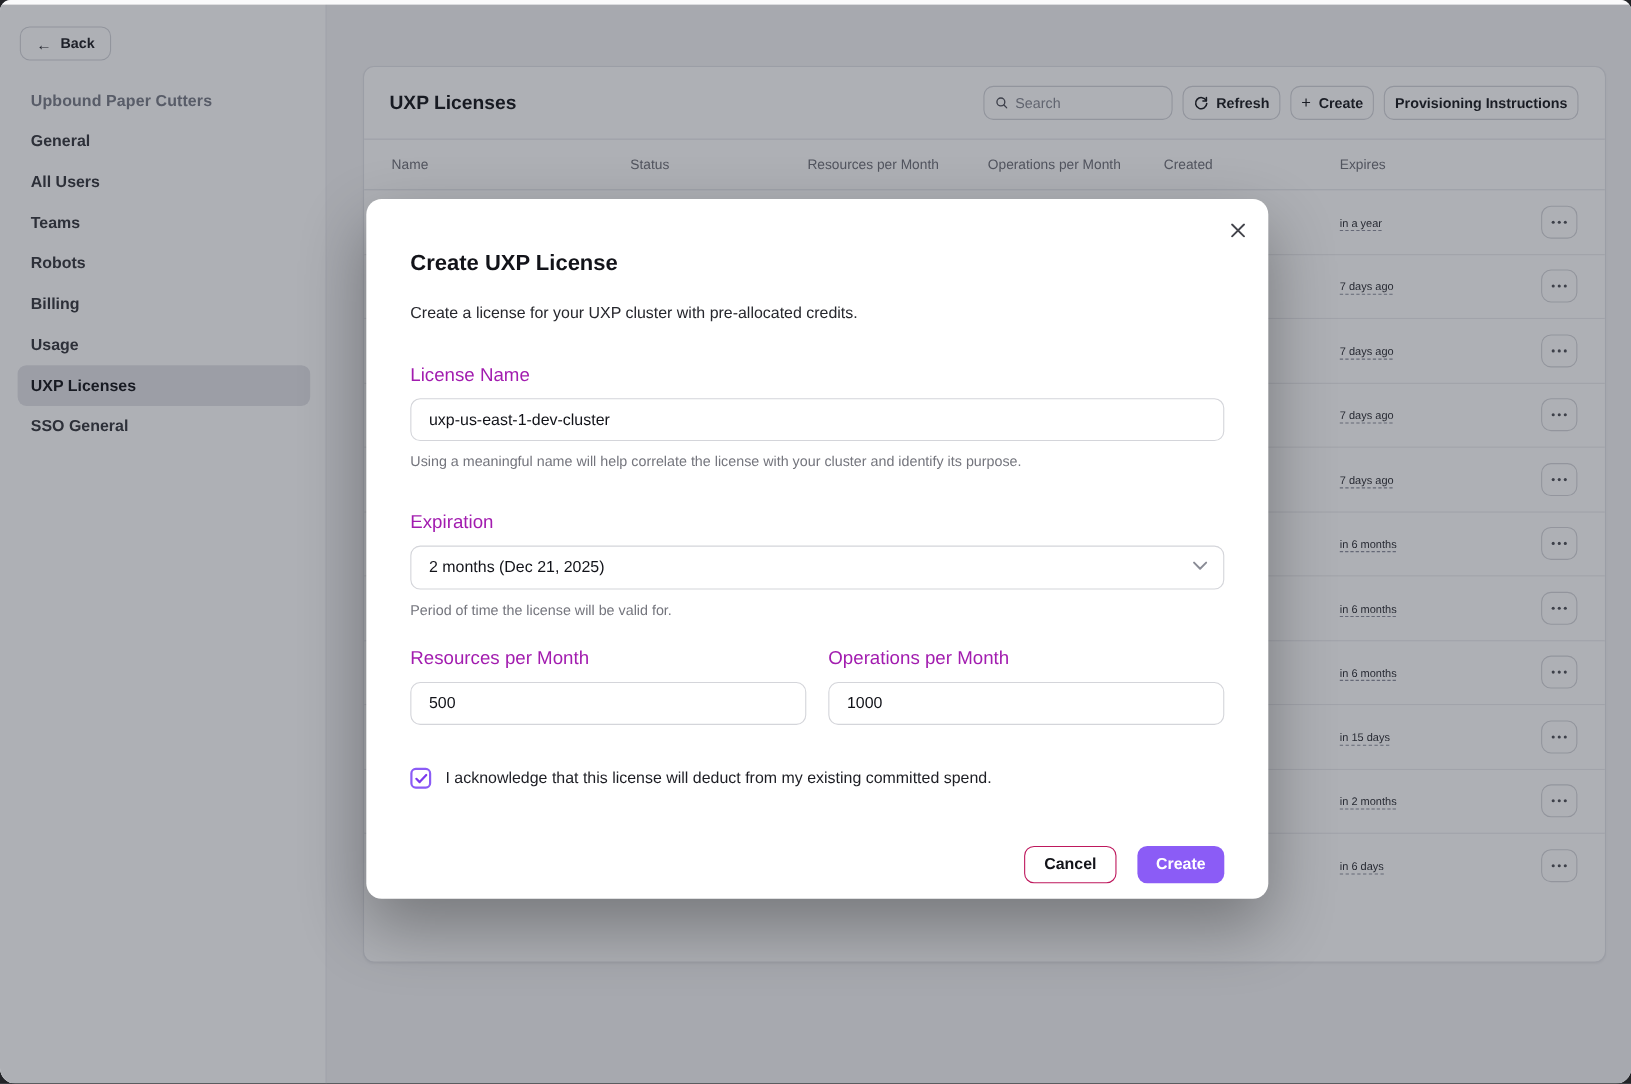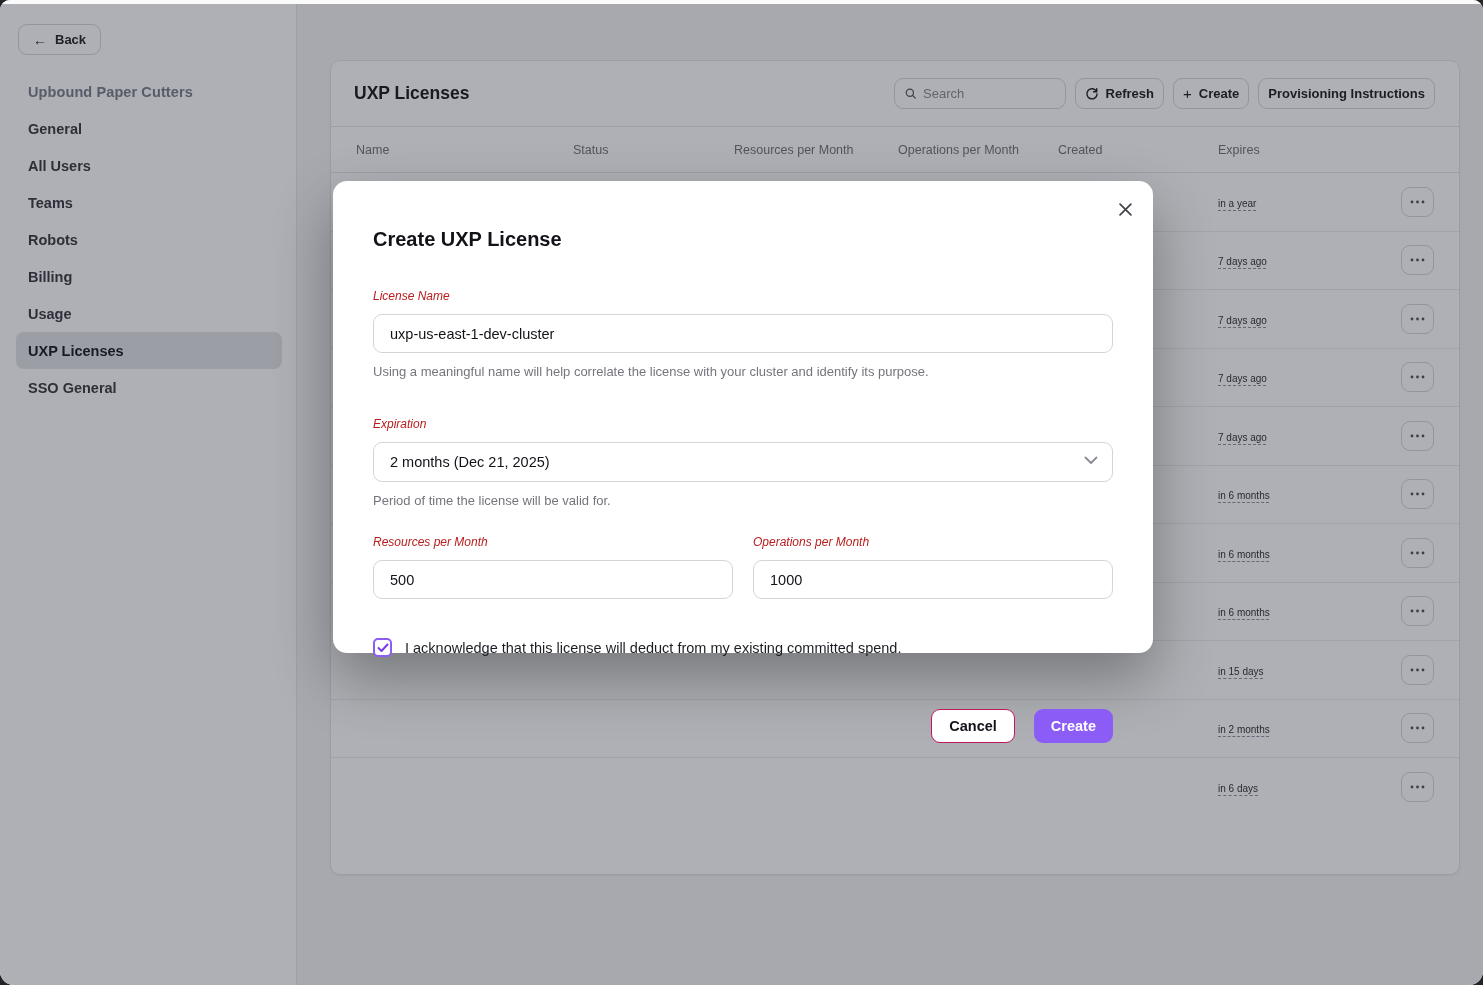--- a/index.html
+++ b/index.html
@@ -48,27 +48,27 @@
   .expires-text { font-size:10px; color:#33343a; text-decoration:underline; text-decoration-style:dashed;
                   text-decoration-color:#9092a0; text-underline-offset:3px; cursor:default; }
   .td-actions { display:flex; justify-content:flex-start; }
   .dots-btn { width:33px; height:30px; background:#fff; border:1px solid #d6d7db; border-radius:9px;
               display:flex; align-items:center; justify-content:center; cursor:pointer; }
   .tfoot { margin-top:auto; border-top:1px solid #e5e6ea; height:60px; flex:0 0 60px; display:flex; align-items:center;
            padding:0 23px; font-size:14px; color:#27282d; }
 
   
   .overlay { position:absolute; left:0; top:4px; right:0; bottom:0; background:rgba(18,23,39,.34); z-index:50; }
-  .modal { position:absolute; left:333px; top:181px; width:820px; height:472px; background:#fff; border-radius:14px;
+  .modal { position:absolute; left:333px; top:181px; width:820px; height:636px; background:#fff; border-radius:14px;
            z-index:100; padding:0 40px; box-shadow:0 25px 60px rgba(0,0,0,.32); }
   .modal-close { position:absolute; top:16px; right:16px; width:24px; height:24px; background:transparent; border:none;
                  display:flex; align-items:center; justify-content:center; cursor:pointer; }
   .m-title { margin-top:47px; font-size:20px; font-weight:700; color:#121319; }
   .m-desc  { margin-top:26px; font-size:14.5px; color:#26272d; }
-  .m-label { margin-top:38px; font-size:12px; color:#b91c1c;font-style:italic; }
+  .m-label { margin-top:38px; font-size:17px; color:#a21caf; }
   .m-input { margin-top:11px; width:100%; height:39px; border:1px solid #d4d5da; border-radius:9px; padding:0 16px;
              font-size:14.5px; color:#121319; font-family:inherit; outline:none; background:#fff; }
   .m-helper { margin-top:11px; font-size:13px; color:#74757d; }
   .m-select { position:relative; margin-top:11px; width:100%; height:40px; border:1px solid #d4d5da; border-radius:9px;
               display:flex; align-items:center; padding:0 16px; font-size:14.5px; color:#121319; cursor:pointer; background:#fff; }
   .m-select .chev { position:absolute; right:14px; top:13px; }
   .m-cols { display:flex; gap:20px; margin-top:27px; }
   .m-col { flex:1; }
   .m-col .m-label { margin-top:0; }
   .ack-row { margin-top:39px; display:flex; align-items:center; gap:13px; }
@@ -381,20 +381,21 @@
 
     <div class="modal">
       <button class="modal-close">
         <svg width="13" height="13" viewBox="0 0 12 12" fill="none">
           <line x1="1" y1="1" x2="11" y2="11" stroke="#44454c" stroke-width="1.6" stroke-linecap="round"></line>
           <line x1="11" y1="1" x2="1" y2="11" stroke="#44454c" stroke-width="1.6" stroke-linecap="round"></line>
         </svg>
       </button>
 
       <h2 class="m-title">Create UXP License</h2>
+      <p class="m-desc">Create a license for your UXP cluster with pre-allocated credits.</p>
 
       <div class="m-label">License Name</div>
       <input class="m-input" value="uxp-us-east-1-dev-cluster" style="">
       <div class="m-helper">Using a meaningful name will help correlate the license with your cluster and identify its purpose.</div>
 
       <div class="m-label">Expiration</div>
       <div class="m-select">
         <span>2 months (Dec 21, 2025)</span>
         <svg class="chev" width="14" height="9" viewBox="0 0 14 9" fill="none">
           <polyline points="1.5,1.5 7,7 12.5,1.5" stroke="#8a8c96" stroke-width="1.8" stroke-linecap="round" stroke-linejoin="round"></polyline>

